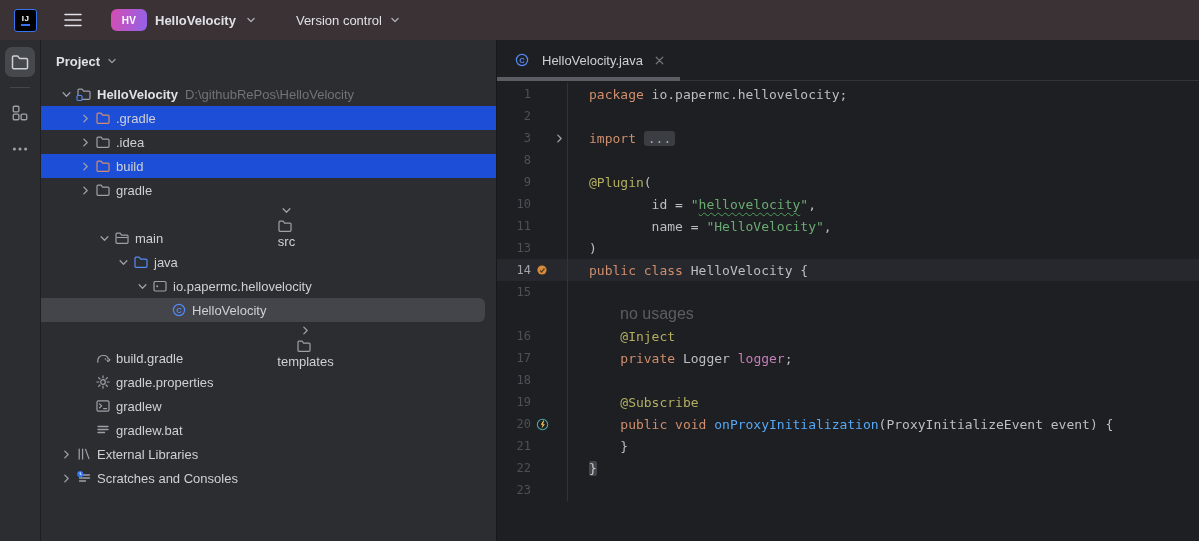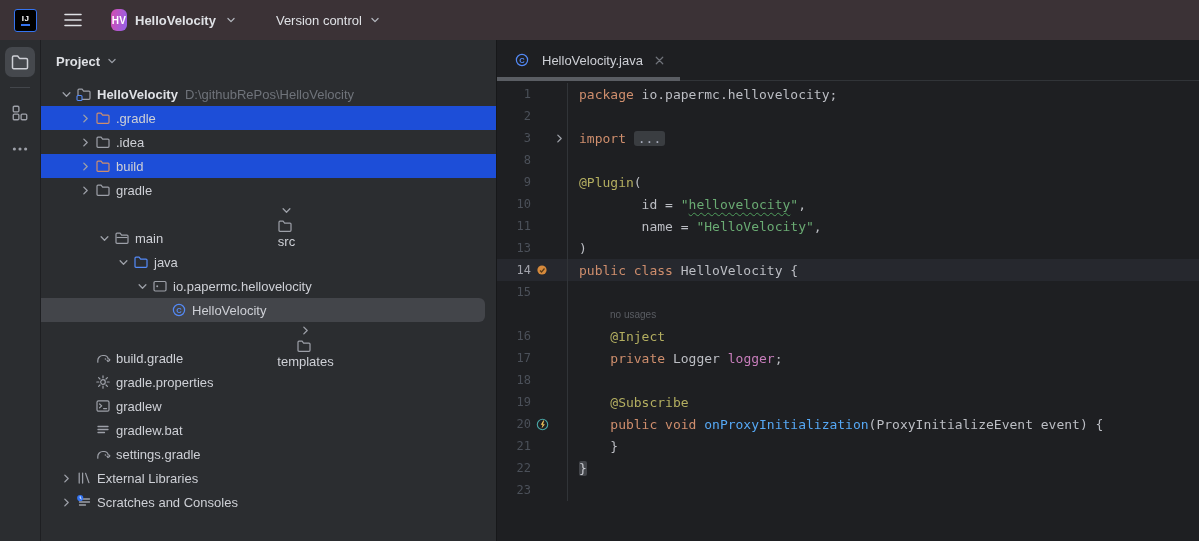--- a/index.html
+++ b/index.html
@@ -7,21 +7,21 @@
        font-family:"Liberation Sans",sans-serif;-webkit-font-smoothing:antialiased;background:#1E1F22;}
 
   
   .topbar{height:40px;flex:none;background:#3B3236;display:flex;align-items:center;padding:0 14px;}
   .ij-logo{width:21px;height:21px;background:#000;border:1px solid #3574F0;border-radius:3px;
            display:flex;flex-direction:column;align-items:center;justify-content:center;}
   .ij-logo .ij-txt{color:#fff;font-size:8px;font-weight:bold;line-height:8px;letter-spacing:.5px;}
   .ij-logo .ij-bar{width:9px;height:2px;background:#3574F0;margin-top:1px;}
   .hamburger{margin-left:22px;width:28px;height:28px;display:flex;align-items:center;justify-content:center;border-radius:6px;}
   .proj-chip{margin-left:18px;display:flex;align-items:center;gap:8px;padding:3px 6px;border-radius:6px;}
-  .avatar{width:16px;height:22px;border-radius:6px;background:linear-gradient(100deg,#CE4FB6 10%,#9860E4 90%);
+  .avatar{width:36px;height:22px;border-radius:6px;background:linear-gradient(100deg,#CE4FB6 10%,#9860E4 90%);
           color:#fff;font-size:10px;font-weight:bold;display:flex;align-items:center;justify-content:center;letter-spacing:.2px;}
   .proj-name{color:#DFE1E5;font-size:13px;font-weight:600;}
   .vcs-chip{margin-left:26px;display:flex;align-items:center;gap:6px;color:#DFE1E5;font-size:13px;padding:4px 6px;border-radius:6px;}
   .chev{display:flex;align-items:center;}
 
   
   .main{flex:1;display:flex;min-height:0;}
 
   
   .stripe{width:40px;flex:none;background:#2B2D30;border-right:1px solid #1E1F22;
@@ -53,33 +53,33 @@
 
   .code{flex:1;font-family:"DejaVu Sans Mono",monospace;font-size:13px;padding-top:2px;overflow:hidden;}
   .code-row{display:flex;height:22px;align-items:center;}
   .code-row.current{background:#26282E;}
   .gutter{flex:none;width:70px;display:flex;align-items:center;height:22px;}
   .lnum{width:34px;text-align:right;color:#4B5059;font-size:12px;flex:none;}
   .current .lnum{color:#A1A3AB;}
   .gicon{width:20px;height:22px;flex:none;display:flex;align-items:center;justify-content:center;margin-left:1px;}
   .gfold{width:15px;flex:none;display:flex;align-items:center;justify-content:center;}
   .code-body{border-left:1px solid #313438;height:22px;flex:1;display:flex;align-items:center;
-             padding-left:11px;white-space:pre;min-width:0;}
+             padding-left:21px;white-space:pre;min-width:0;}
   .tk-kw{color:#CF8E6D;}
   .tk-pl{color:#BCBEC4;}
   .tk-str{color:#6AAB73;}
   .tk-strwarn{color:#6AAB73;text-decoration:underline wavy #4F9E5D;text-decoration-thickness:1px;text-underline-offset:3px;}
   .tk-ann{color:#B3AE60;}
   .tk-const{color:#C77DBB;font-style:italic;}
   .tk-method{color:#56A8F5;}
   .tk-field{color:#C77DBB;}
   .tk-folded{background:#3A3D41;color:#A8ADBD;border-radius:3px;padding:0 4px;}
   .tk-brace{color:#BCBEC4;}
   .tk-bracematch{color:#C8CAD0;background:#43454A;border-radius:2px;}
-  .inlay{color:#5A5D63;font-size:10px;font-family:"Liberation Sans",sans-serif;margin-left:31px;}
+  .inlay{color:#5A5D63;font-size:16px;font-family:"Liberation Sans",sans-serif;margin-left:31px;}
 </style>
 </head>
 <body>
 
 <div class="app">
 
   <div class="topbar">
     <div class="ij-logo">
       <span class="ij-txt">IJ</span>
       <span class="ij-bar"></span>
@@ -325,30 +325,20 @@
           </div>
           <div class="tree-row" style="padding-left: 36px;">
             <span class="t-chev"></span>
             <span class="t-icon">
               <svg width="16" height="16" viewBox="0 0 16 16">
                 <path d="M3 4.5h10M3 7.5h10M3 10.5h6.5" stroke="#9DA0A8" stroke-width="1.3" stroke-linecap="round"></path>
               </svg>
             </span>
             <span class="t-label">gradlew.bat</span>
           </div>
-          <div class="tree-row" style="padding-left: 36px;">
-            <span class="t-chev"></span>
-            <span class="t-icon">
-              <svg width="16" height="16" viewBox="0 0 16 16">
-                <path d="M2.8 12.2v-1.7a5 5 0 0 1 5-5h1.4a4 4 0 0 1 3.9 3.2l1.3.6c.5.3.5.8.1 1.1l-1.6 1.1-.9-1.3" fill="none" stroke="#9DA0A8" stroke-width="1.2" stroke-linecap="round" stroke-linejoin="round"></path>
-                <circle cx="10.4" cy="9" r=".8" fill="#9DA0A8"></circle>
-              </svg>
-            </span>
-            <span class="t-label">settings.gradle</span>
-          </div>
           <div class="tree-row" style="padding-left: 17px;">
             <span class="t-chev">
               <svg width="15" height="15" viewBox="0 0 16 16">
                 <path d="M6.2 4.4 9.8 8l-3.6 3.6" fill="none" stroke="#9DA0A8" stroke-width="1.4" stroke-linecap="round" stroke-linejoin="round"></path>
               </svg>
             </span>
             <span class="t-icon">
               <svg width="16" height="16" viewBox="0 0 16 16">
                 <path d="M3.2 3v10M6.6 3v10M9.6 3.4l3.3 9.2" fill="none" stroke="#9DA0A8" stroke-width="1.25" stroke-linecap="round"></path>
               </svg>

